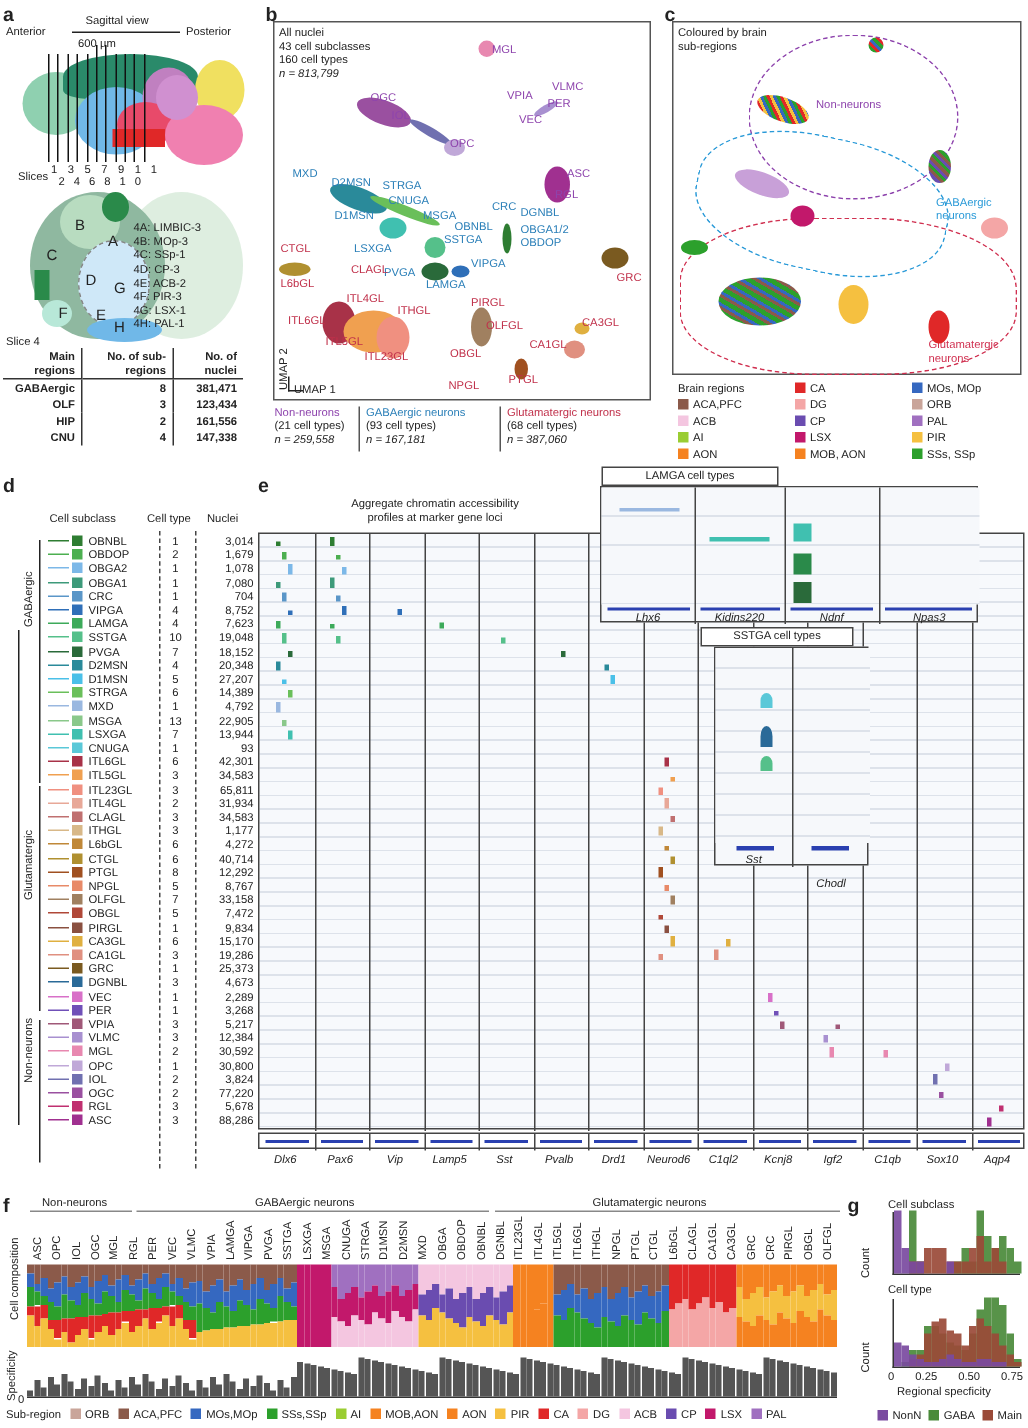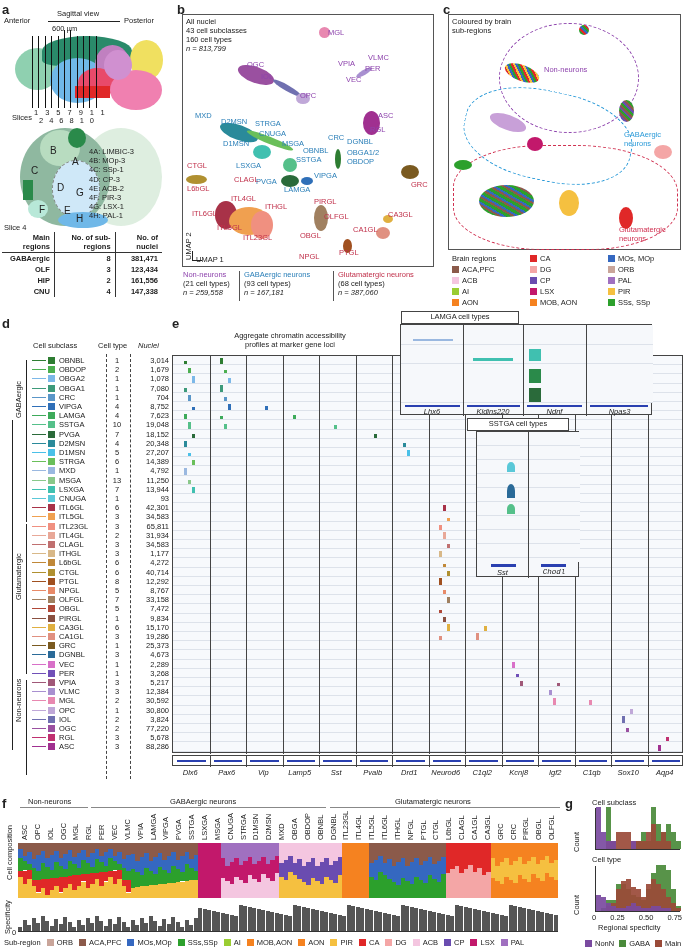--- a/index.html
+++ b/index.html
@@ -310,21 +310,21 @@
         <span class="legend-sw" style="background:#2ca02c"></span>
         <span>SSs, SSp</span>
       </div>
   </div>
 </div>
 
 <div>
   <div class="plabel" style="left:2px;top:316px;">d</div>
   <div class="abs small" style="left:33px;top:341px;">Cell subclass</div>
   <div class="abs small" style="left:98px;top:341px;">Cell type</div>
-  <div class="abs small" style="left:138px;top:341px;font-style:italic;">Nuclei</div>
+  <div class="abs small" style="left:138px;top:341px;">Nuclei</div>
   <div class="vtext" style="left:14px;top:418px;">GABAergic</div>
   <div class="vtext" style="left:14px;top:600px;">Glutamatergic</div>
   <div class="vtext" style="left:14px;top:722px;">Non-neurons</div>
   <div class="abs" style="left:12px;top:420px;width:1px;height:330px;background:#222;"></div>
   <div class="abs" style="left:26px;top:360px;width:1px;height:162px;background:#222;"></div>
   <div class="abs" style="left:26px;top:524px;width:1px;height:150px;background:#222;"></div>
   <div class="abs" style="left:26px;top:680px;width:1px;height:95px;background:#222;"></div>
   <div class="abs" style="left:106px;top:354px;width:0;height:425px;border-left:1px dashed #444;"></div>
   <div class="abs" style="left:130px;top:354px;width:0;height:425px;border-left:1px dashed #444;"></div>
   <div class="abs" style="left:48px;top:356px;width:125px;" id="dtable">
@@ -416,21 +416,21 @@
         <span class="sw" style="background:#9ab8e0"></span>
       <span style="width:46px">MXD</span>
       <span style="width:24px;text-align:center">1</span>
       <span style="width:40px;text-align:right">4,792</span>
       </div>
       <div class="abs" style="left: -16px; top: 114.4px; width: 14px; height: 1px; background: rgb(154, 184, 224);"></div>
       <div class="dend-row" style="top: 119.6px;">
         <span class="sw" style="background:#8ac88a"></span>
       <span style="width:46px">MSGA</span>
       <span style="width:24px;text-align:center">13</span>
-      <span style="width:40px;text-align:right">11,250</span>
+      <span style="width:40px;text-align:right">22,905</span>
       </div>
       <div class="abs" style="left: -16px; top: 123.6px; width: 14px; height: 1px; background: rgb(138, 200, 138);"></div>
       <div class="dend-row" style="top: 128.8px;">
         <span class="sw" style="background:#40c0b0"></span>
       <span style="width:46px">LSXGA</span>
       <span style="width:24px;text-align:center">7</span>
       <span style="width:40px;text-align:right">13,944</span>
       </div>
       <div class="abs" style="left: -16px; top: 132.8px; width: 14px; height: 1px; background: rgb(64, 192, 176);"></div>
       <div class="dend-row" style="top: 138px;">
@@ -779,21 +779,21 @@
   <div class="inset" style="left:476px;top:431px;width:103px;height:146px;">
     <div class="abs small" style="left:-10px;top:-14px;width:102px;height:13px;border:1px solid #444;background:#fff;text-align:center;">SSTGA cell types</div>
     <div class="abs" style="left:0;top:0;width:103px;height:130px;background:repeating-linear-gradient(180deg,#f6f8fb 0 13px,#dde2ea 13px 14px);"></div>
     <div class="abs" style="left:51px;top:0;width:1px;height:146px;background:#444;"></div>
     <div class="abs" style="left:30px;top:30px;width:8px;height:10px;background:#5ac8d8;border-radius:50% 50% 0 0;"></div>
     <div class="abs" style="left:30px;top:52px;width:8px;height:14px;background:#2a6a98;border-radius:50% 50% 0 0;"></div>
     <div class="abs" style="left:30px;top:72px;width:8px;height:10px;background:#55c08a;border-radius:50% 50% 0 0;"></div>
     <div class="abs" style="left:14px;top:132px;width:25px;height:3px;background:#2a40b0;"></div>
     <div class="abs" style="left:64px;top:132px;width:25px;height:3px;background:#2a40b0;"></div>
     <div class="gene-label" style="left:0;top:136px;width:51px;">Sst</div>
-    <div class="gene-label" style="left:51px;top:136px;width:52px;font-family:Liberation Mono, monospace;">Chodl</div>
+    <div class="gene-label" style="left:51px;top:152px;width:52px;">Chodl</div>
   </div>
 </div>
 
 <div>
   <div class="plabel" style="left:2px;top:796px;">f</div>
   <div class="abs small" style="left:28px;top:797px;">Non-neurons</div>
   <div class="abs" style="left:20px;top:807px;width:68px;height:1px;background:#888;"></div>
   <div class="abs small" style="left:170px;top:797px;">GABAergic neurons</div>
   <div class="abs" style="left:91px;top:807px;width:235px;height:1px;background:#888;"></div>
   <div class="abs small" style="left:395px;top:797px;">Glutamatergic neurons</div>

